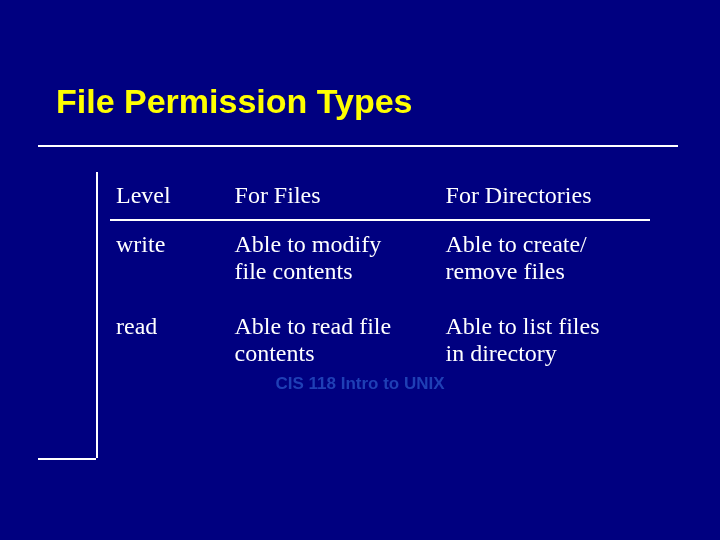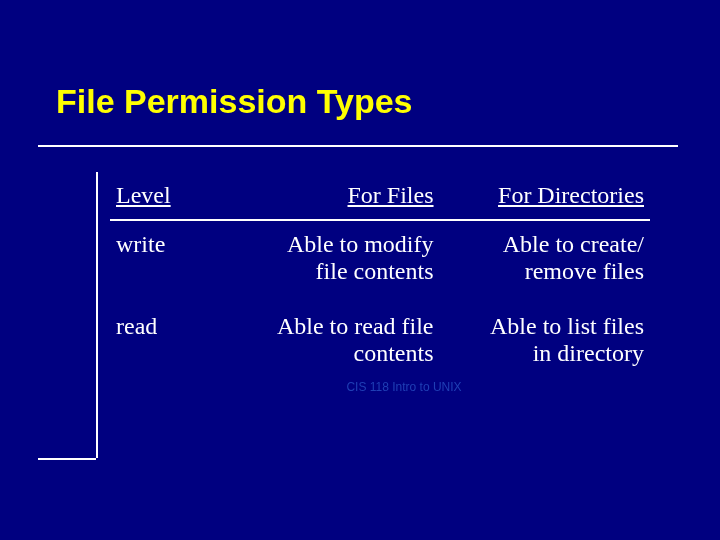--- a/index.html
+++ b/index.html
@@ -10,21 +10,20 @@
     background: #000080;
     font-family: Georgia, 'Times New Roman', serif;
     color: #ffffff;
     overflow: hidden;
   }
   .slide {
     position: relative;
     width: 720px;
     height: 416px;
     box-sizing: border-box;
-    padding-left: 44px;
   }
   .title {
     position: absolute;
     top: 82px;
     left: 56px;
     font-family: Verdana, Geneva, Tahoma, sans-serif;
     font-weight: bold;
     font-size: 34px;
     color: #ffff00;
     letter-spacing: 0px;
@@ -45,27 +44,26 @@
   }
   table {
     width: 100%;
     border-collapse: collapse;
     color: #ffffff;
     font-size: 24px;
   }
   th, td {
     padding: 10px 6px 18px 6px;
     vertical-align: top;
-    text-align: right;
+    text-align: left;
     font-weight: normal;
   }
   th {
     font-weight: normal;
     padding-bottom: 10px;
-    text-decoration: underline;
   }
   .col-level {
     width: 120px;
     text-align: left;
   }
   .col-files {
     width: 210px;
   }
   .col-dirs {
     width: 210px;
@@ -91,22 +89,22 @@
     width: 58px;
     height: 0;
     border-top: 2px solid #ffffff;
   }
   .footer {
     position: absolute;
     bottom: 22px;
     width: 720px;
     text-align: center;
     font-family: Verdana, Geneva, Tahoma, sans-serif;
-    font-weight: normal;
-    font-size: 12px;
+    font-weight: bold;
+    font-size: 17px;
     color: #1f3fb5;
     margin-top: 9px;
   }
   .nowrap { white-space: nowrap; }
   td.col-level { text-align: left; }
 </style>
 </head>
 <body>
 
 <div class="slide">

